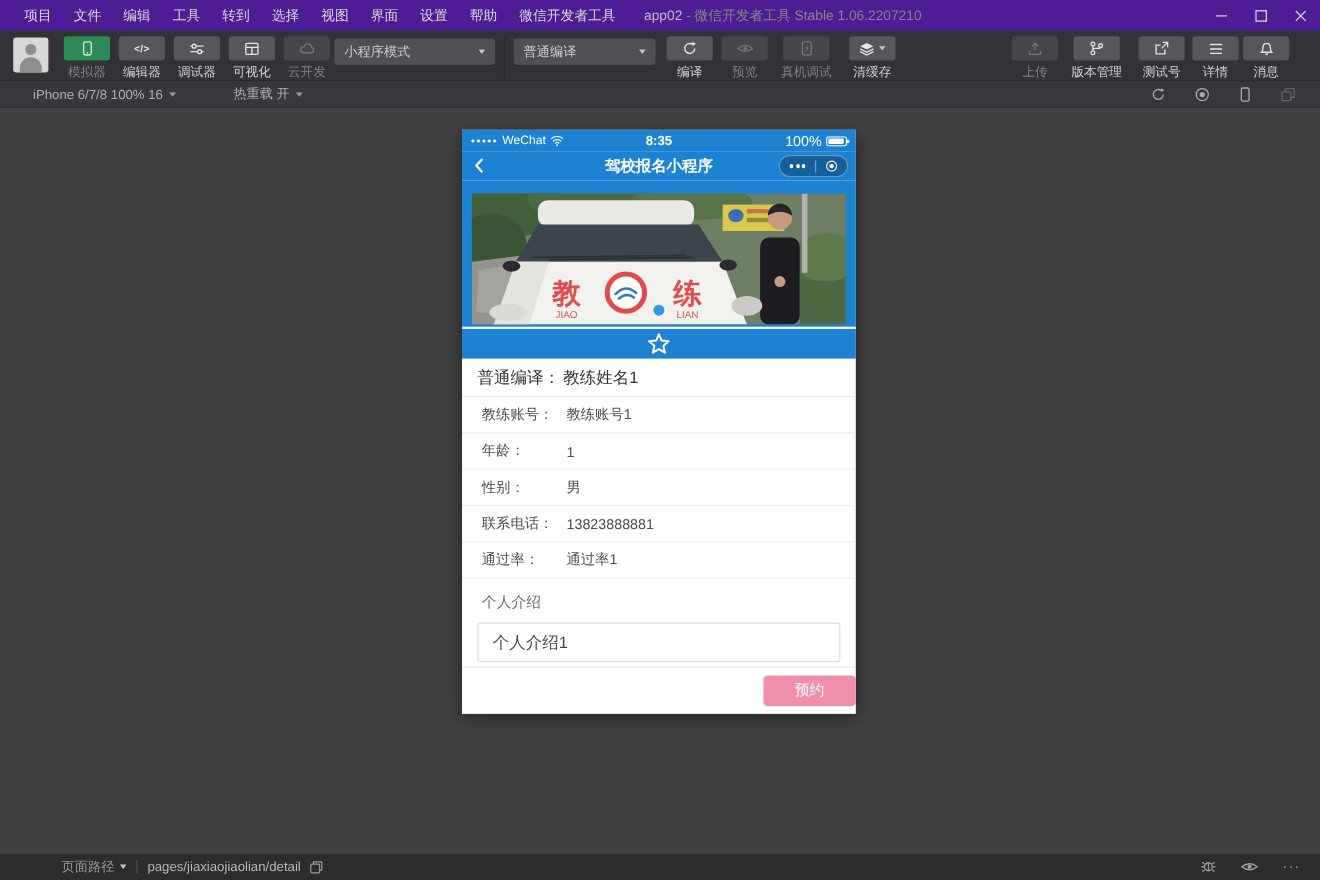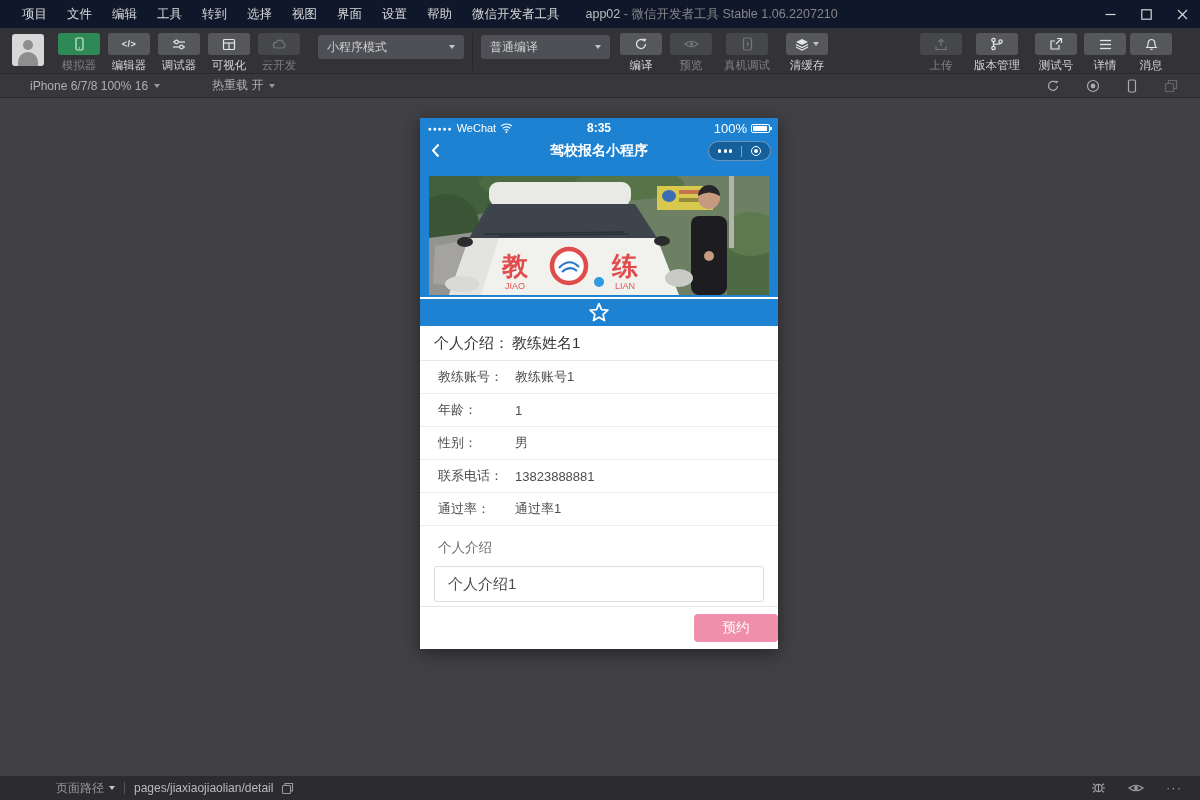--- a/index.html
+++ b/index.html
@@ -1,21 +1,21 @@
 <!DOCTYPE html>
 <html><head>
 <meta charset="utf-8">
 <style>
   * { margin:0; padding:0; box-sizing:border-box; }
   html,body { width:1200px; height:800px; overflow:hidden; }
   body { font-family:"Liberation Sans","DejaVu Sans",sans-serif; background:#414144; }
   #app { width:1200px; height:800px; display:flex; flex-direction:column; }
 
   
-  .titlebar { height:28px; background:#0f172a; display:flex; align-items:center; flex:none; }
+  .titlebar { height:28px; background:#4c1d95; display:flex; align-items:center; flex:none; }
   .menu-item { color:#d9dadc; font-size:12.5px; padding:0 10px; line-height:28px; cursor:default; }
   .menu-item:first-child { margin-left:12px; }
   .win-title { margin-left:16px; font-size:12.5px; color:#86868a; white-space:nowrap; }
   .win-title .app-name { color:#bfbfc2; }
   .win-controls { margin-left:auto; display:flex; height:28px; }
   .win-btn { width:36px; display:flex; align-items:center; justify-content:center; color:#d6d6d8; font-size:13px; }
 
   
   .toolbar { height:46px; background:#333337; border-bottom:1px solid #29292c; display:flex; align-items:flex-start; padding-top:5px; flex:none; }
   .avatar { width:32px; height:32px; background:#d8d8d8; border-radius:3px; margin:1px 10px 0 12px; position:relative; overflow:hidden; flex:none; }
@@ -166,21 +166,21 @@
     </div>
     <div class="tool">
       <div class="chip dim">
           <svg class="ic" width="15" height="12" viewBox="0 0 15 12">
             <path d="M4,10 a2.8,2.8 0 0 1 0.4,-5.6 a3.6,3.6 0 0 1 6.9,0.7 a2.5,2.5 0 0 1 -0.5,4.9 z" fill="none" stroke="#75767a" stroke-width="1.2"></path>
           </svg>
         </div>
       <span class="tool-label dim">云开发</span>
     </div>
 
-    <div class="select-chip" style="width:146px; margin-left:14px;">
+    <div class="select-chip" style="width:146px; ">
       <span>小程序模式</span>
         <span class="caret"></span>
     </div>
 
     <div class="vdiv"></div>
 
     <div class="select-chip" style="width:129px;">
       <span>普通编译</span>
         <span class="caret"></span>
     </div>
@@ -382,21 +382,21 @@
         </svg>
       </div>
 
       <div class="p-star">
         <svg class="ic" width="22" height="21" viewBox="0 0 20 19">
             <path d="M10,1.5 L12.29,6.84 L18.08,7.37 L13.71,11.21 L15,16.88 L10,13.9 L5,16.88 L6.29,11.21 L1.92,7.37 L7.71,6.84 Z" fill="none" stroke="#fff" stroke-width="1.6" stroke-linejoin="round"></path>
           </svg>
       </div>
 
       <div class="p-name-row">
-        <span>个人介绍：</span>
+        <span>普通编译：</span>
         <span class="val">教练姓名1</span>
       </div>
 
       <div class="p-row">
         <span class="lbl">教练账号：</span>
         <span class="val">教练账号1</span>
       </div>
       <div class="p-row">
         <span class="lbl">年龄：</span>
         <span class="val">1</span>

